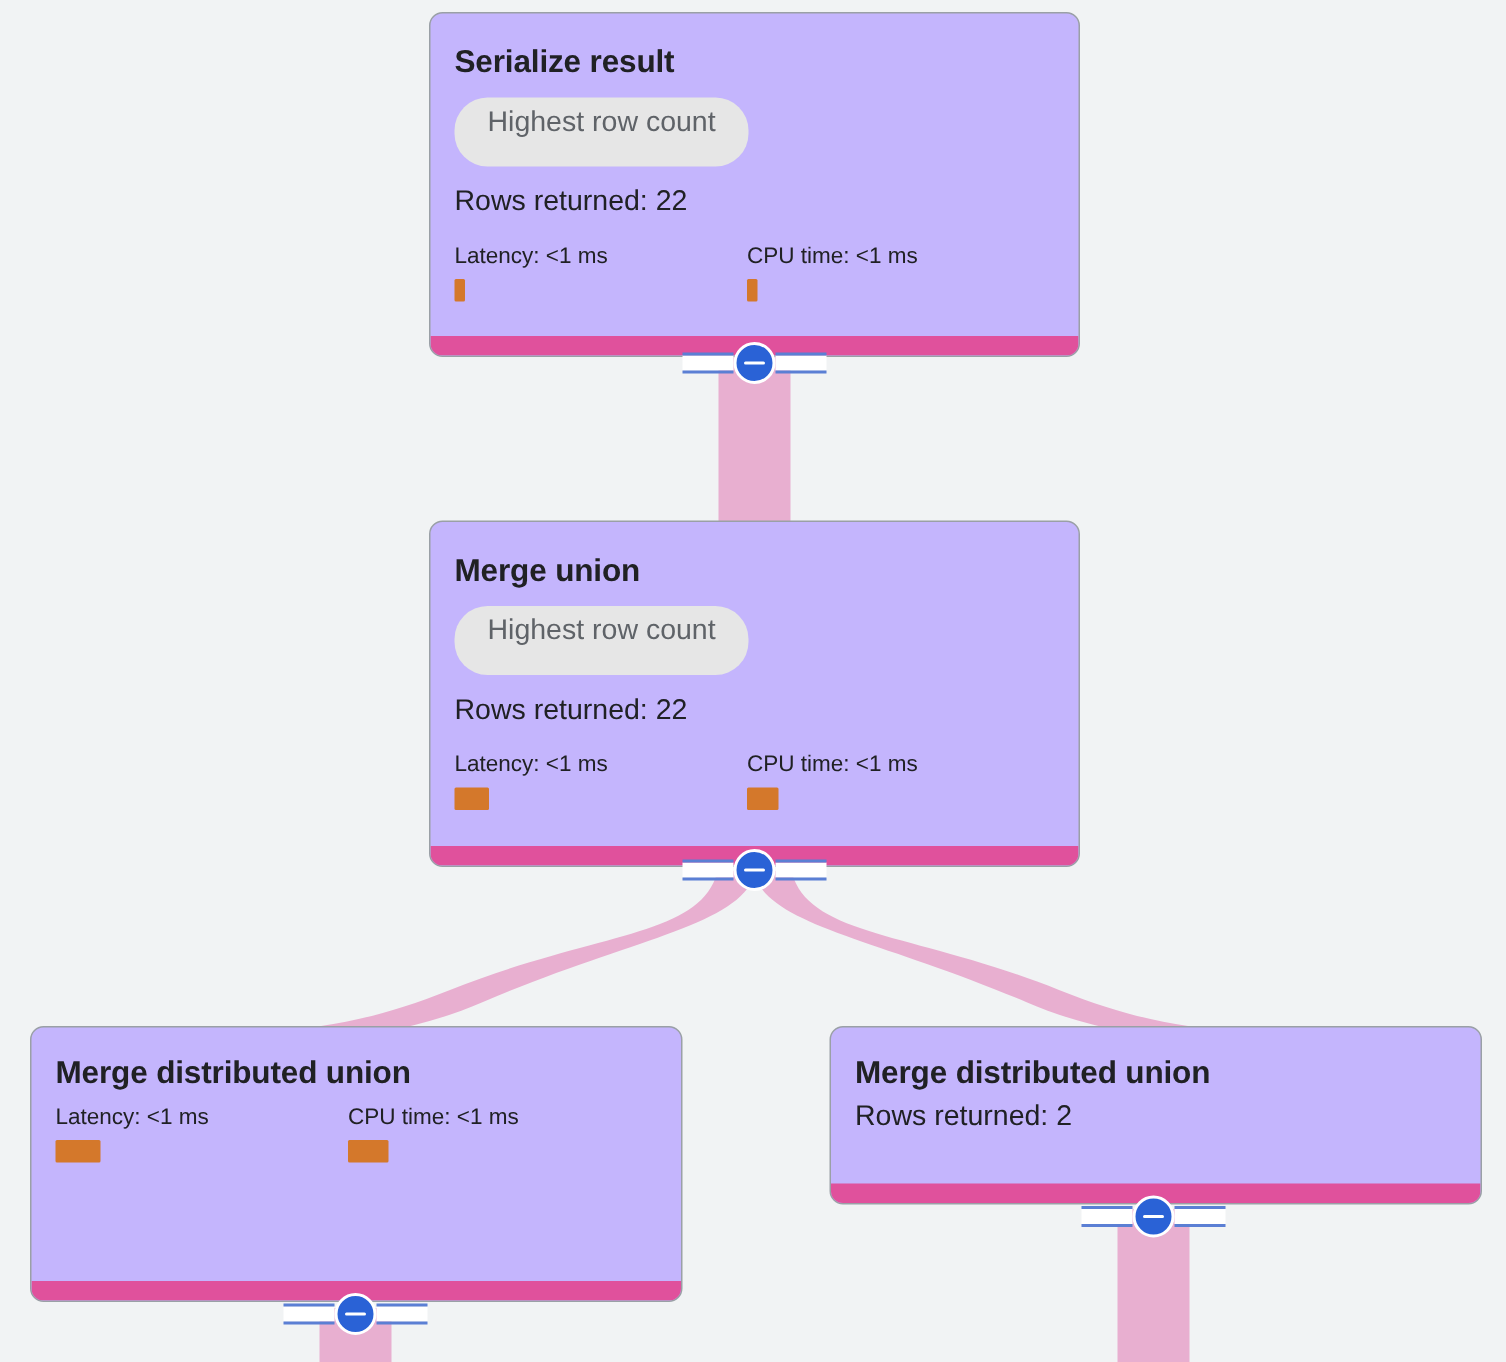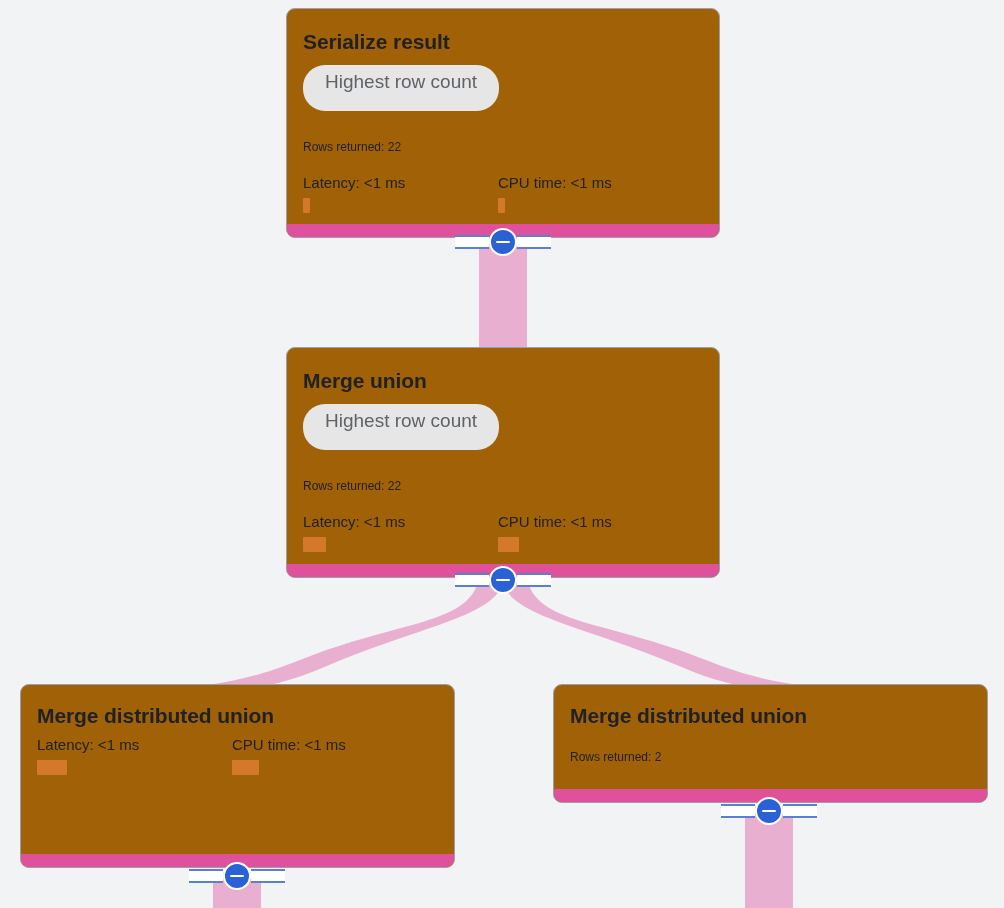--- a/index.html
+++ b/index.html
@@ -12,21 +12,21 @@
   }
   #stage{position:absolute;inset:0;width:1004px;height:908px;}
 
   
   #edges{position:absolute;left:0;top:0;width:1004px;height:908px;z-index:1;}
 
   
   .node{
     position:absolute;
     box-sizing:border-box;
-    background:#a16207;
+    background:#c4b5fd;
     border:1px solid #9AA0A6;
     border-radius:9px;
     z-index:3;
     overflow:hidden;
   }
   .node-body{
     padding:20px 16px 14px 16px;
   }
   .node-title{
     font-size:21px;
@@ -42,24 +42,24 @@
     background:#E6E6E6;
     color:#5F6368;
     font-size:19px;
     line-height:22px;
     padding:6px 22px 18px 22px;
     border-radius:22px;
     margin:0 0 8px 0;
     white-space:nowrap;
   }
   .rows{
-    font-size:12px;
+    font-size:19px;
     line-height:24px;
     color:#202124;
-    margin:16px 0 12px 0;
+    margin:4px 0 12px 0;
     white-space:nowrap;
   }
   .metrics{
     display:flex;
     flex-direction:row;
   }
   .metric{ }
   .metric-label{
     font-size:15px;
     line-height:23px;

